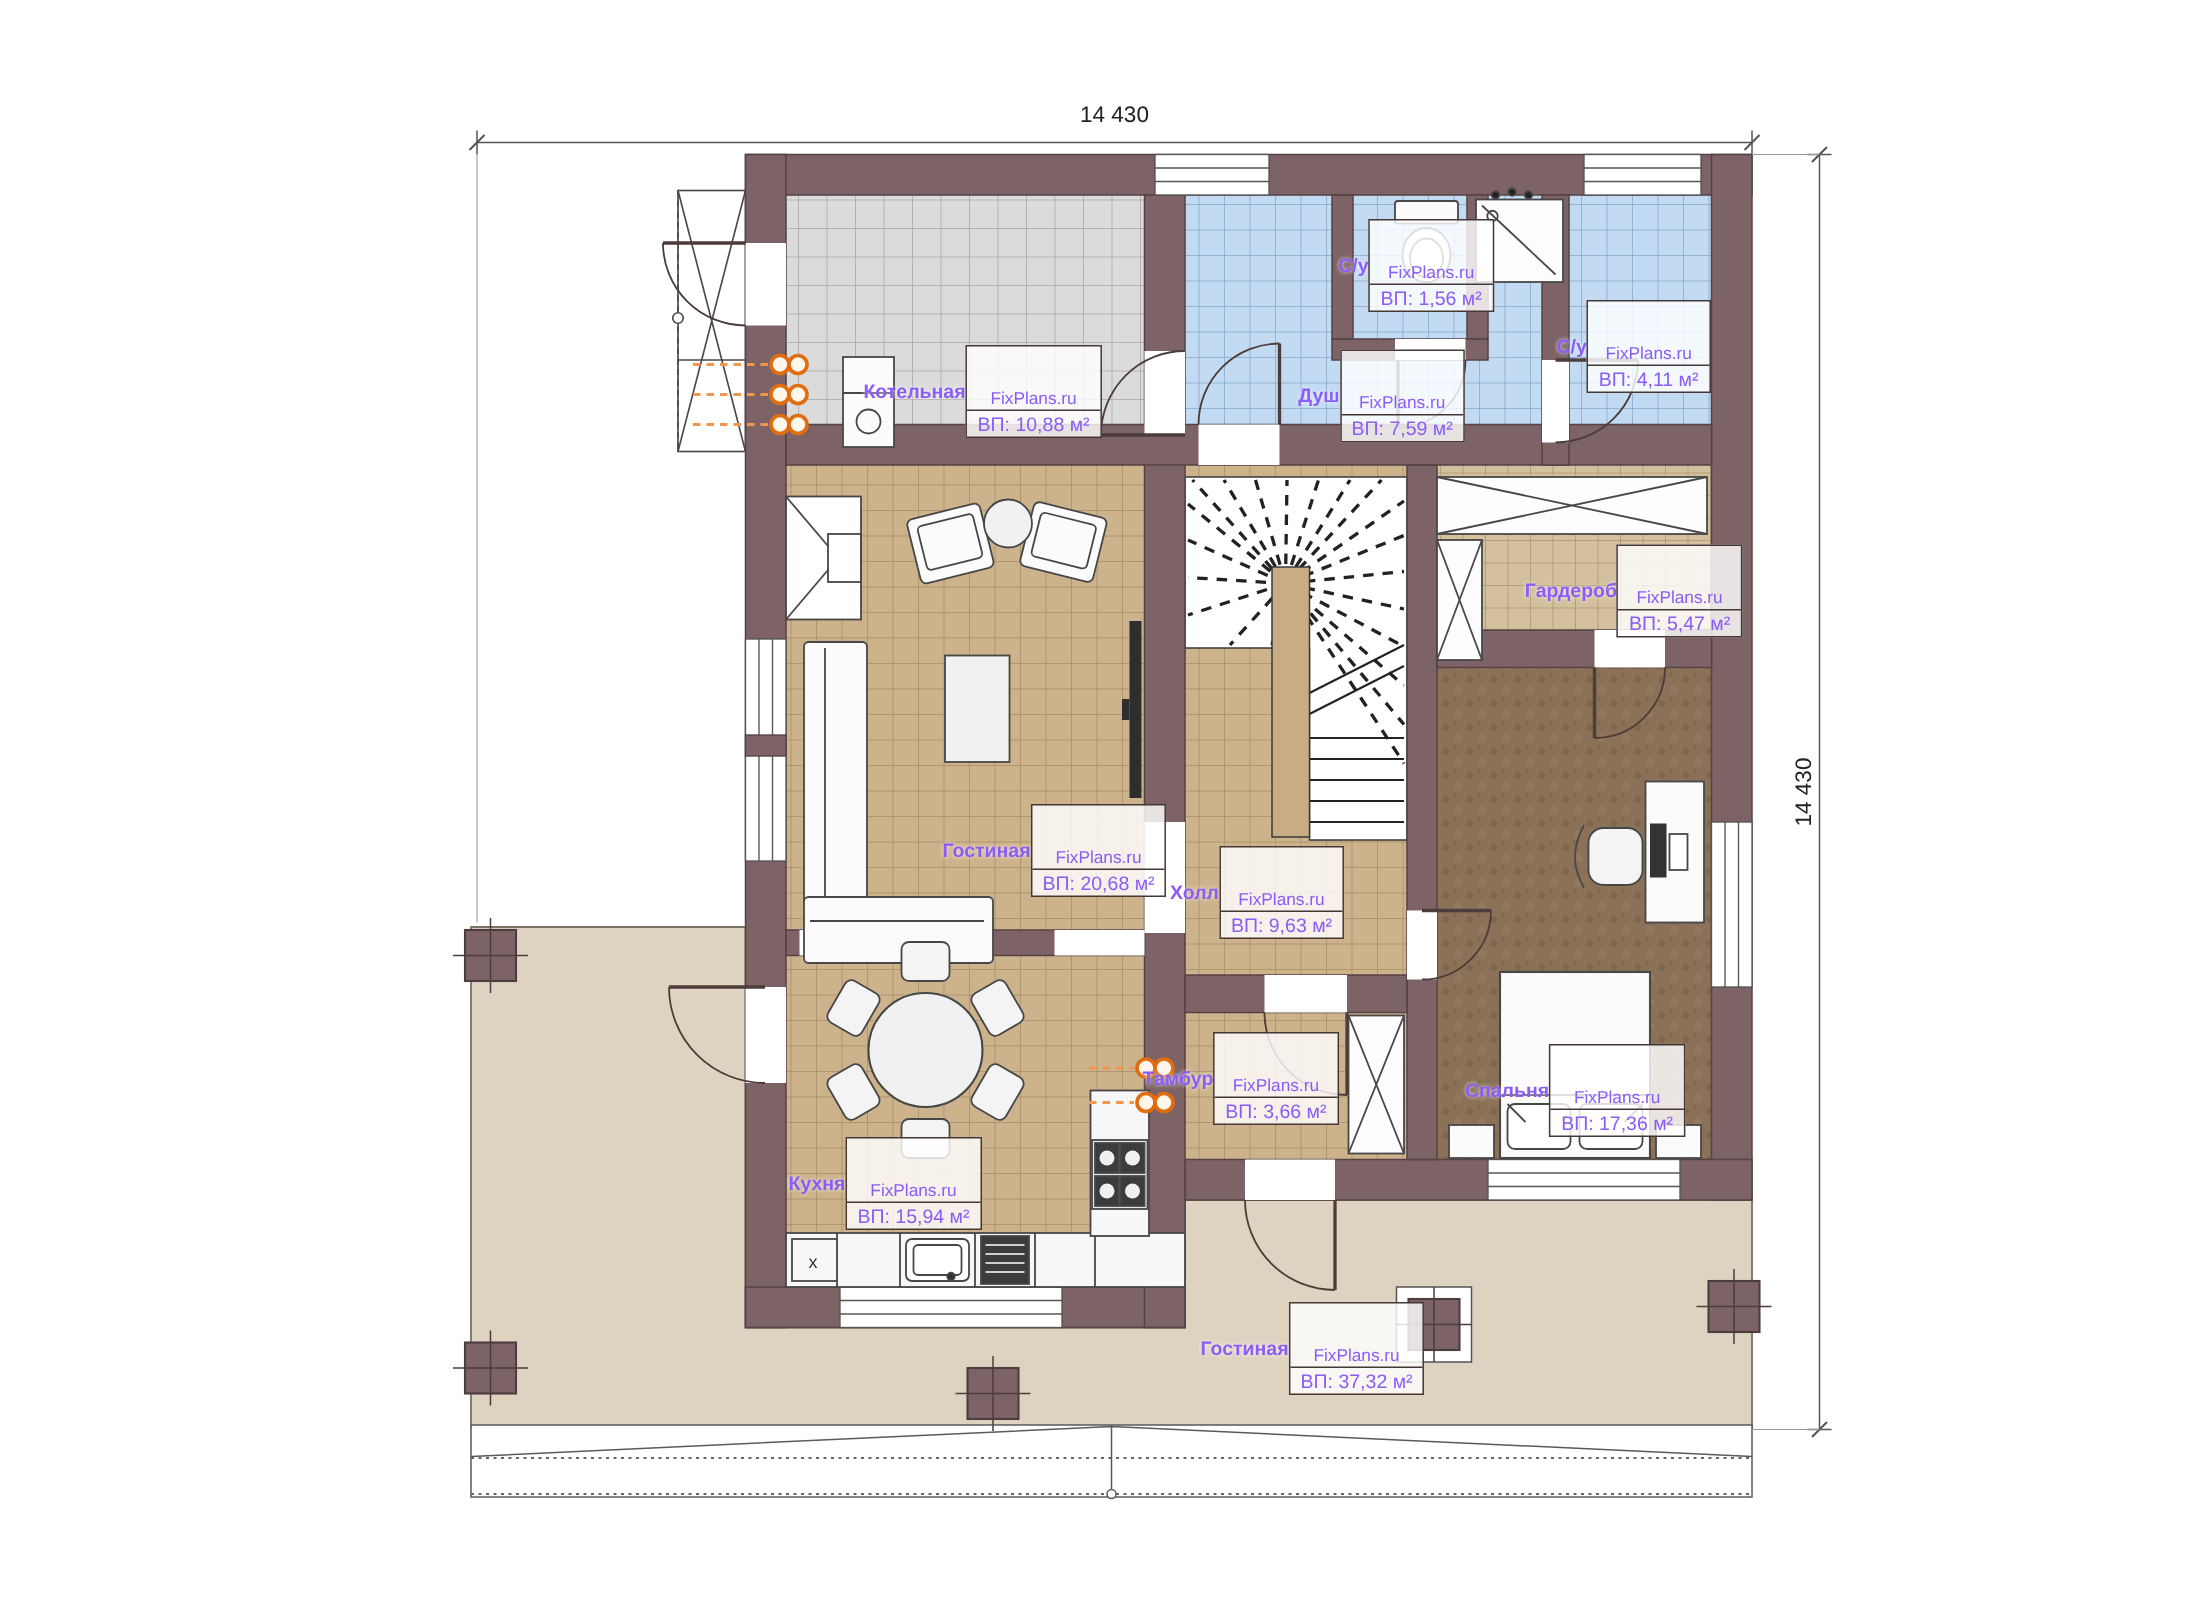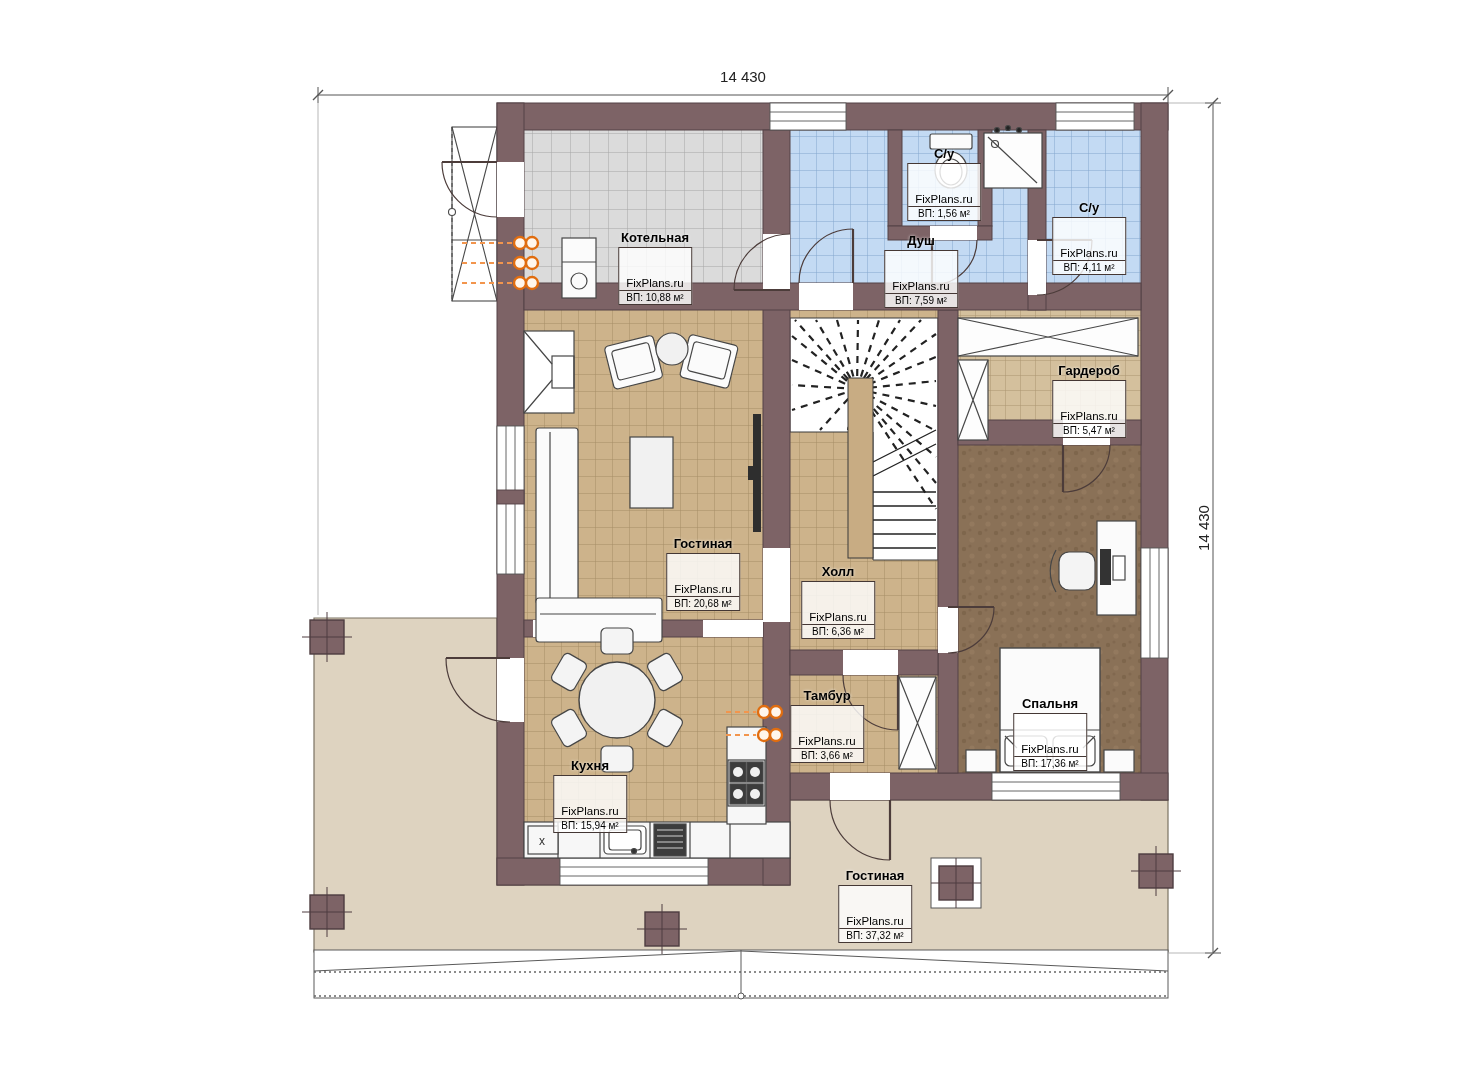--- a/index.html
+++ b/index.html
@@ -1,25 +1,25 @@
 <!DOCTYPE html>
 <html><head>
 <meta charset="utf-8">
 <style>
   html,body{margin:0;padding:0;background:#fff;}
   #stage{position:relative;width:1473px;height:1080px;background:#fff;overflow:hidden;
          font-family:"Liberation Sans",sans-serif;}
   #plan-svg{position:absolute;left:0;top:0;}
-  .room-label{position:absolute;transform:translateX(-50%);display:flex;flex-direction:column;
-              align-items:center;color:#000000;white-space:nowrap;z-index:5;}
+  .room-label{position:absolute;transform:translateX(-50%);display:flex;flex-direction:row;
+              align-items:center;color:#8b5cf6;white-space:nowrap;z-index:5;}
   .room-label .name{font-weight:bold;font-size:13px;margin-bottom:2px;
                     text-shadow:0 0 3px rgba(255,255,255,.85);}
   .room-label .box{border:1.5px solid #443734;background:rgba(255,255,255,.82);text-align:center;}
   .room-label .brand{border-bottom:1.5px solid #443734;padding:1px 7px;font-size:11.5px;margin-top:28px;}
-  .room-label .area{padding:1px 7px;font-size:10px;}
+  .room-label .area{padding:1px 7px;font-size:13px;}
   .dim{position:absolute;font-size:15px;color:#222;z-index:4;}
   .dim-top{left:743px;top:68px;transform:translateX(-50%);}
   .dim-right{left:1203px;top:528px;transform:translate(-50%,-50%) rotate(-90deg);}
 </style>
 </head>
 <body>
 
 <div id="stage">
 
 <svg id="plan-svg" width="1473" height="1080" viewBox="0 0 1473 1080">
@@ -425,21 +425,21 @@
   <div class="box">
     <div class="brand">FixPlans.ru</div>
     <div class="area">ВП: 20,68 м²</div>
   </div>
 </div>
 
 <div class="room-label" style="left:838px;top:564px">
   <div class="name">Холл</div>
   <div class="box">
     <div class="brand">FixPlans.ru</div>
-    <div class="area">ВП: 6,36 м²</div>
+    <div class="area">ВП: 9,63 м²</div>
   </div>
 </div>
 
 <div class="room-label" style="left:1050px;top:696px">
   <div class="name">Спальня</div>
   <div class="box">
     <div class="brand">FixPlans.ru</div>
     <div class="area">ВП: 17,36 м²</div>
   </div>
 </div>

